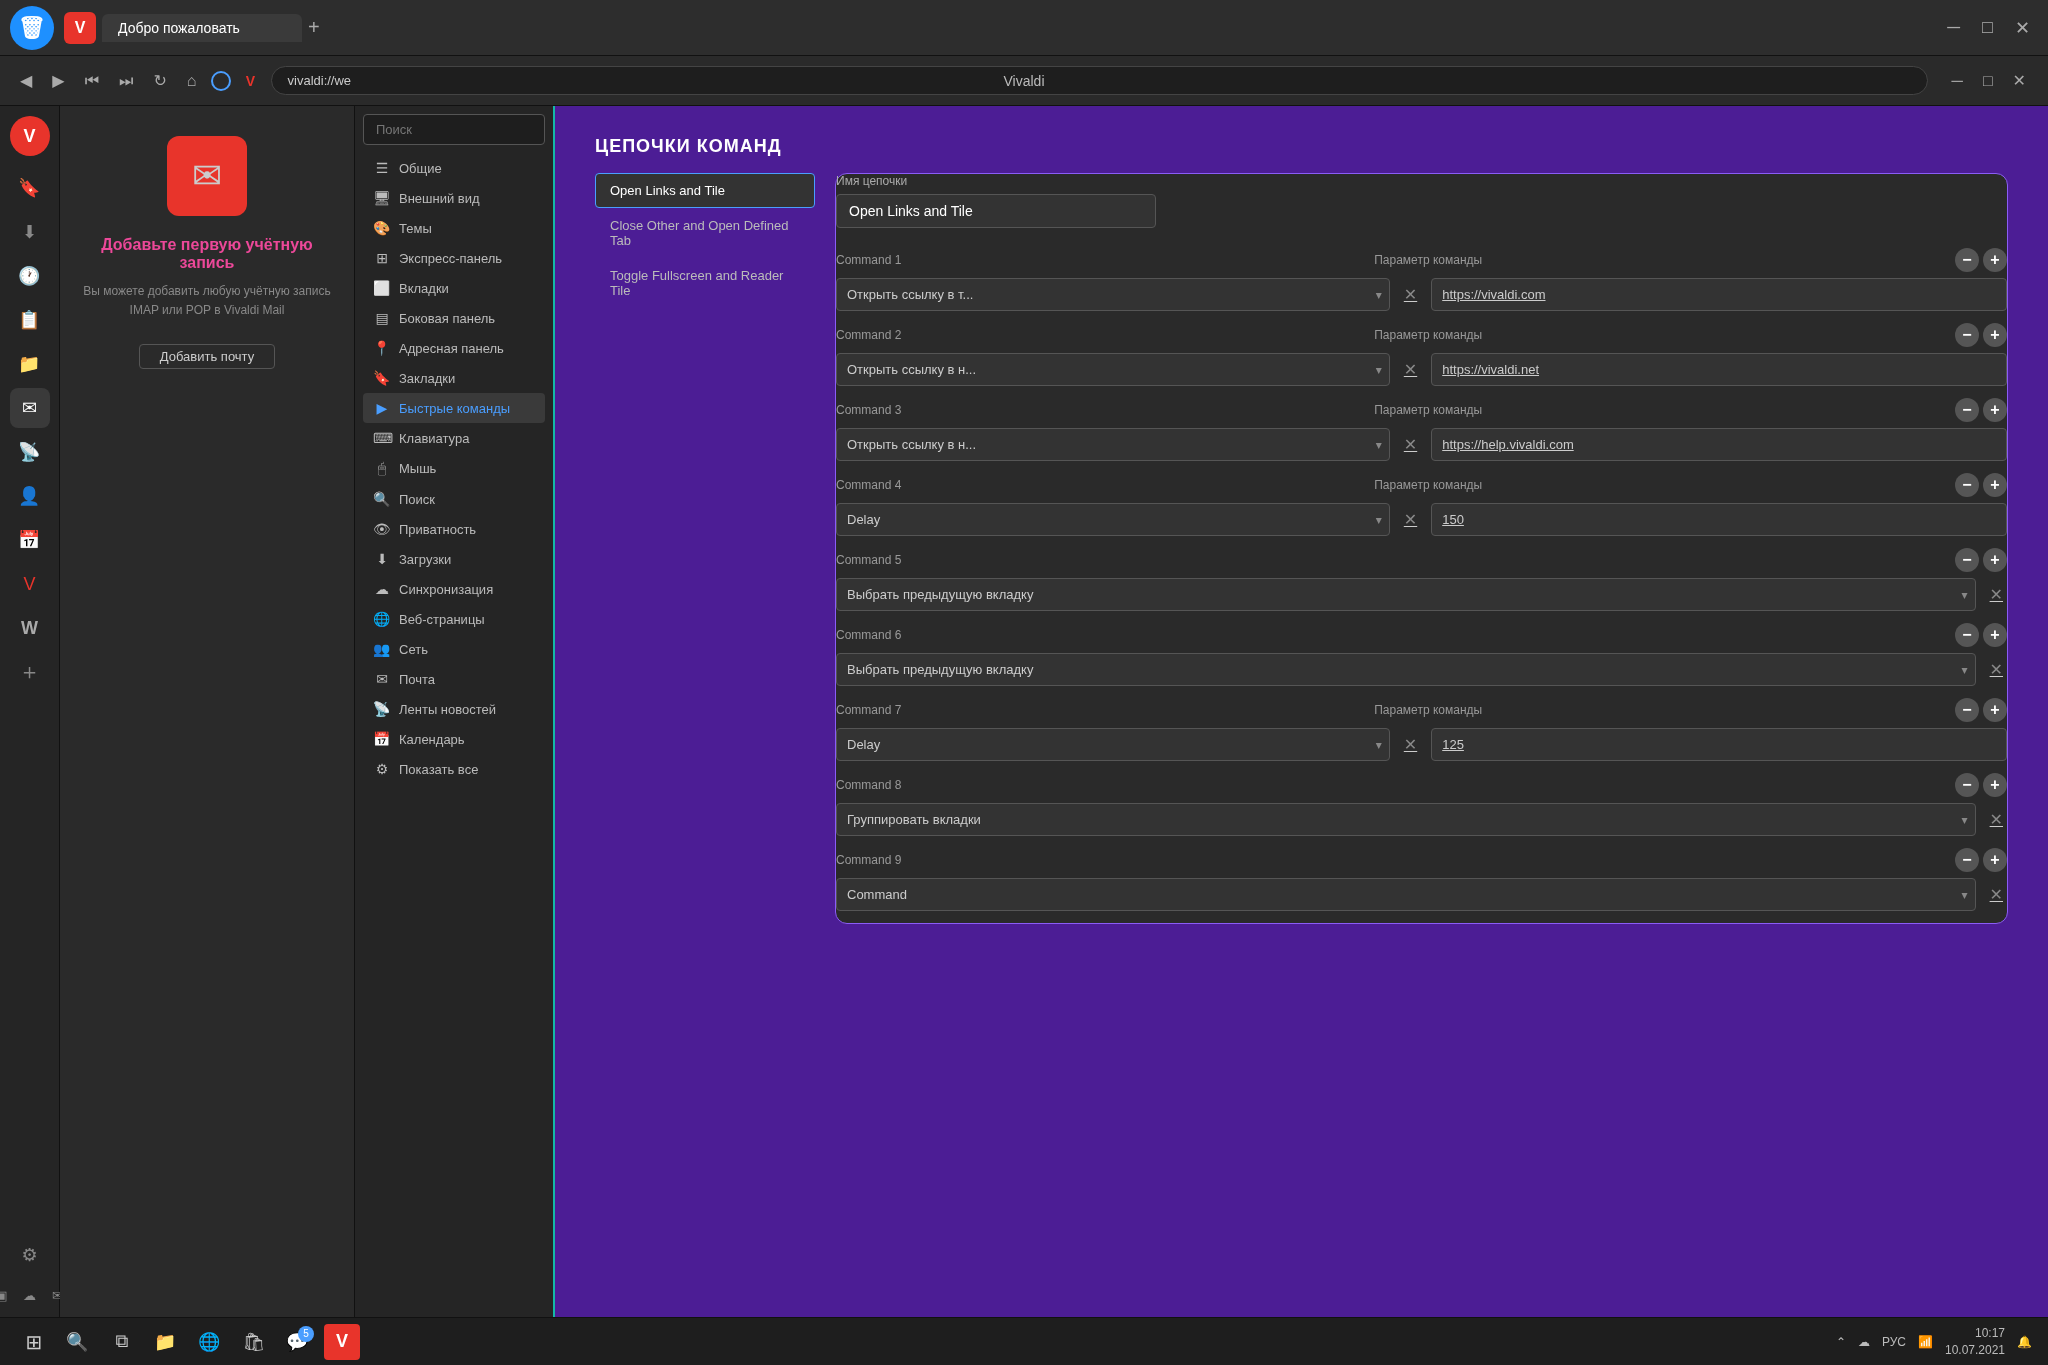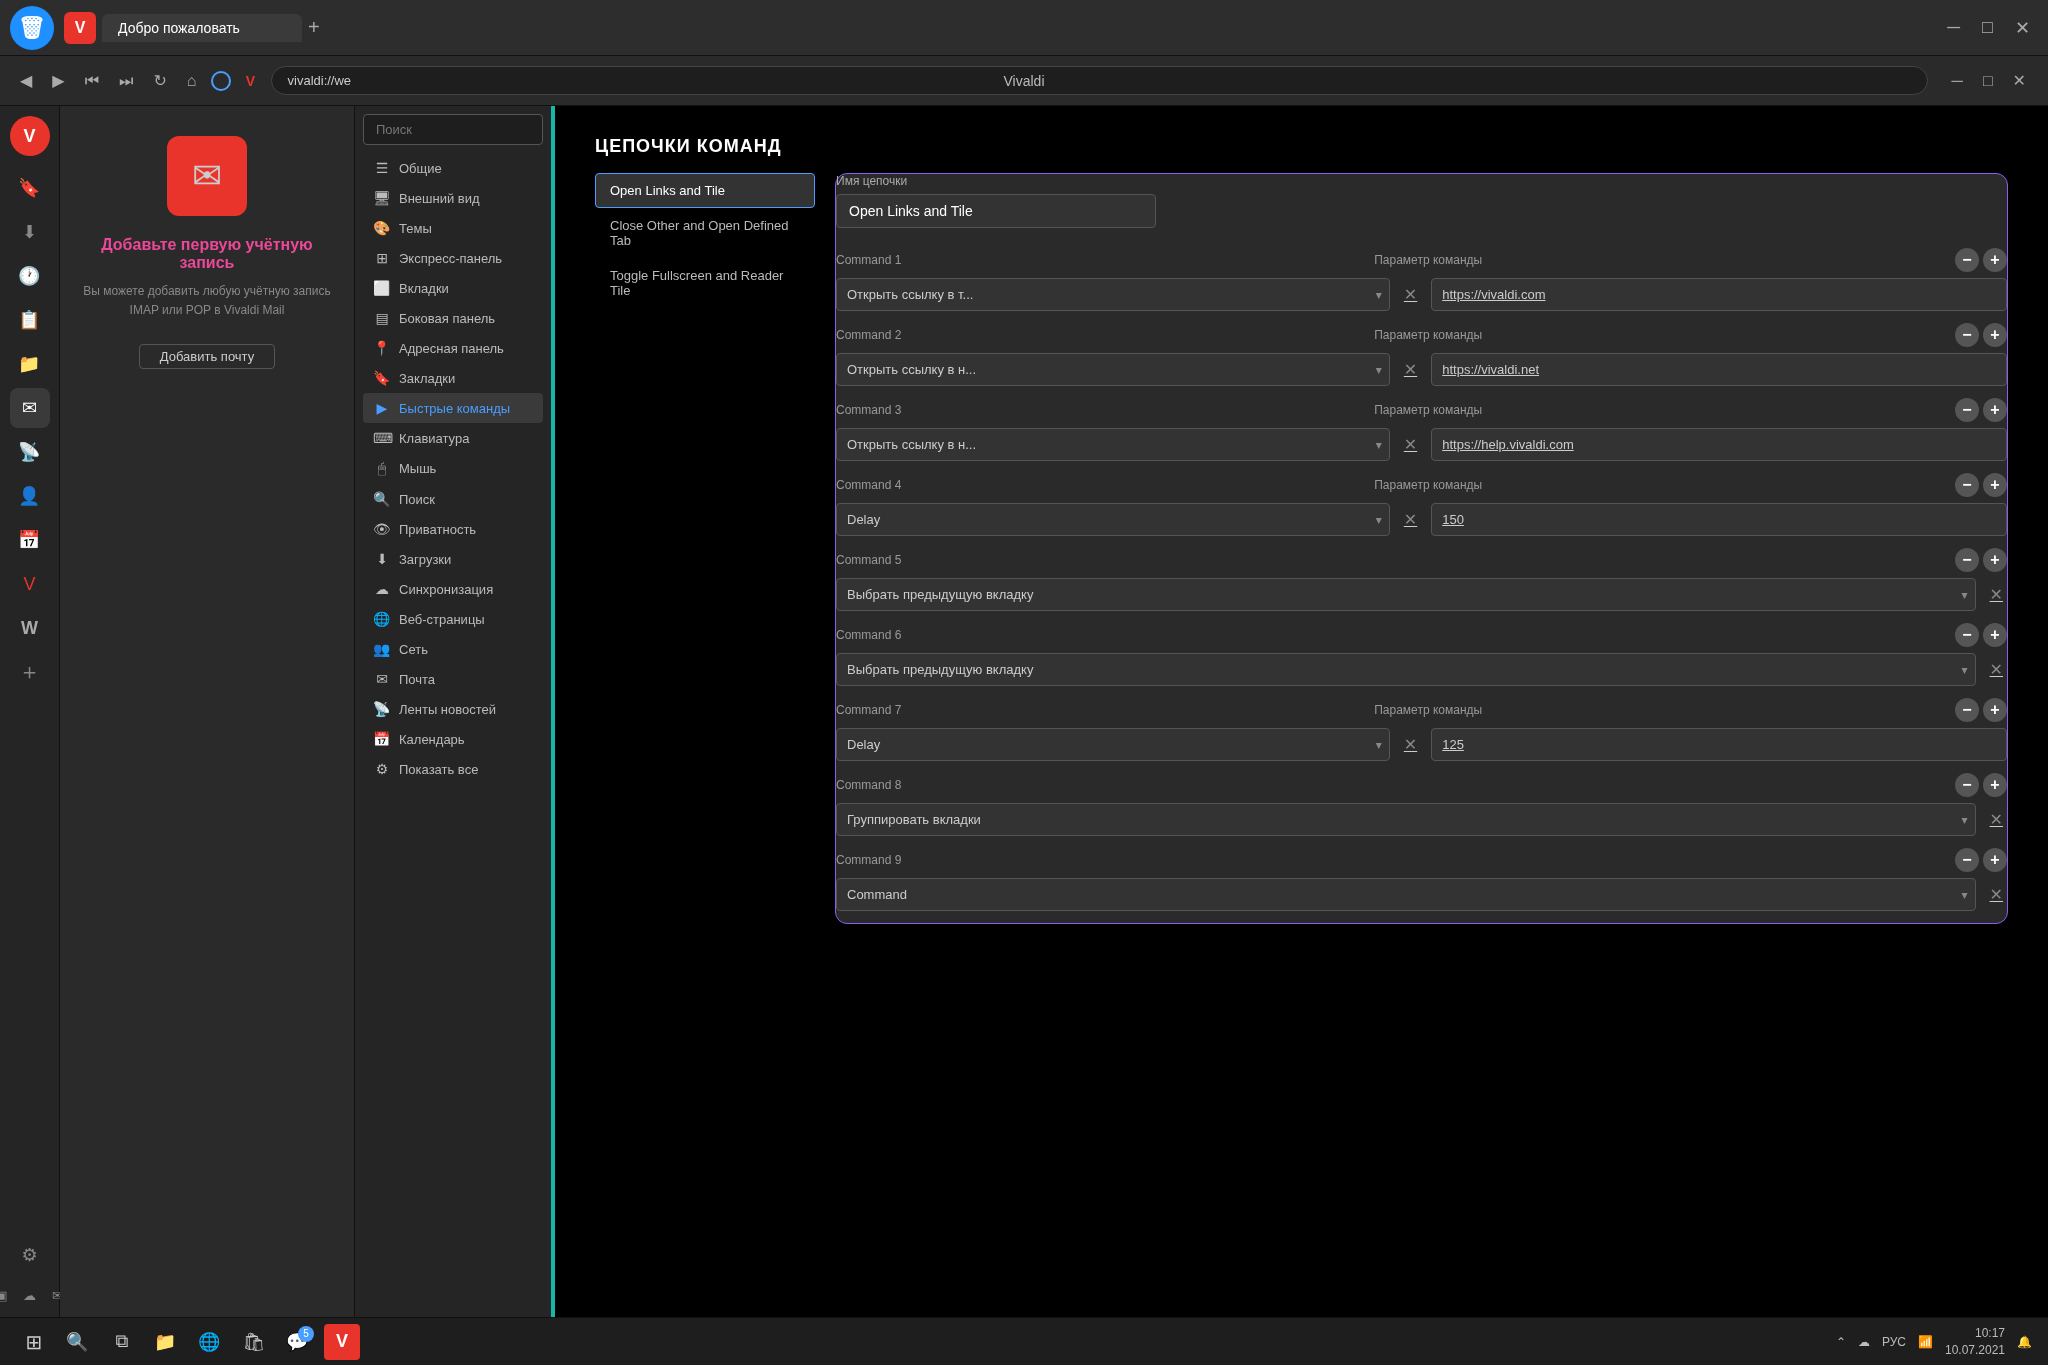--- a/index.html
+++ b/index.html
@@ -110,40 +110,40 @@
     .mail-desc { color: #888; font-size: 12px; text-align: center; margin-bottom: 24px; line-height: 1.6; }
     .mail-add-btn {
       border: 1px solid #555; background: none; color: #ccc;
       padding: 4px 20px; border-radius: 4px; cursor: pointer; font-size: 13px;
     }
 
     
     .settings-nav {
       width: 200px;
       background: #252525;
-      border-right: 4px solid #14b8a6;
+      border-right: 2px solid #14b8a6;
       padding: 8px;
       overflow-y: auto;
     }
     .settings-search {
       width: 100%; background: #1e1e1e; border: 1px solid #555; border-radius: 4px;
       padding: 7px 12px; color: #ccc; font-size: 13px; outline: none; margin-bottom: 8px;
     }
     .nav-item {
       display: flex; align-items: center; gap: 8px;
       padding: 7px 10px; border-radius: 4px; cursor: pointer; color: #bbb;
       font-size: 13px;
     }
     .nav-item.active { background: #3a3a3a; color: #fff; }
     .nav-item-icon { font-size: 14px; width: 18px; text-align: center; }
 
     
     .settings-content {
       flex: 1;
-      background: #000000;
+      background: #4c1d95;
       overflow-y: auto;
       padding: 30px 40px;
     }
     .settings-title {
       font-size: 18px; font-weight: 600; color: #fff;
       letter-spacing: 1px; margin-bottom: 16px;
       text-transform: uppercase;
     }
     .settings-desc {
       color: #888; font-size: 12px; line-height: 1.6; margin-bottom: 24px;

